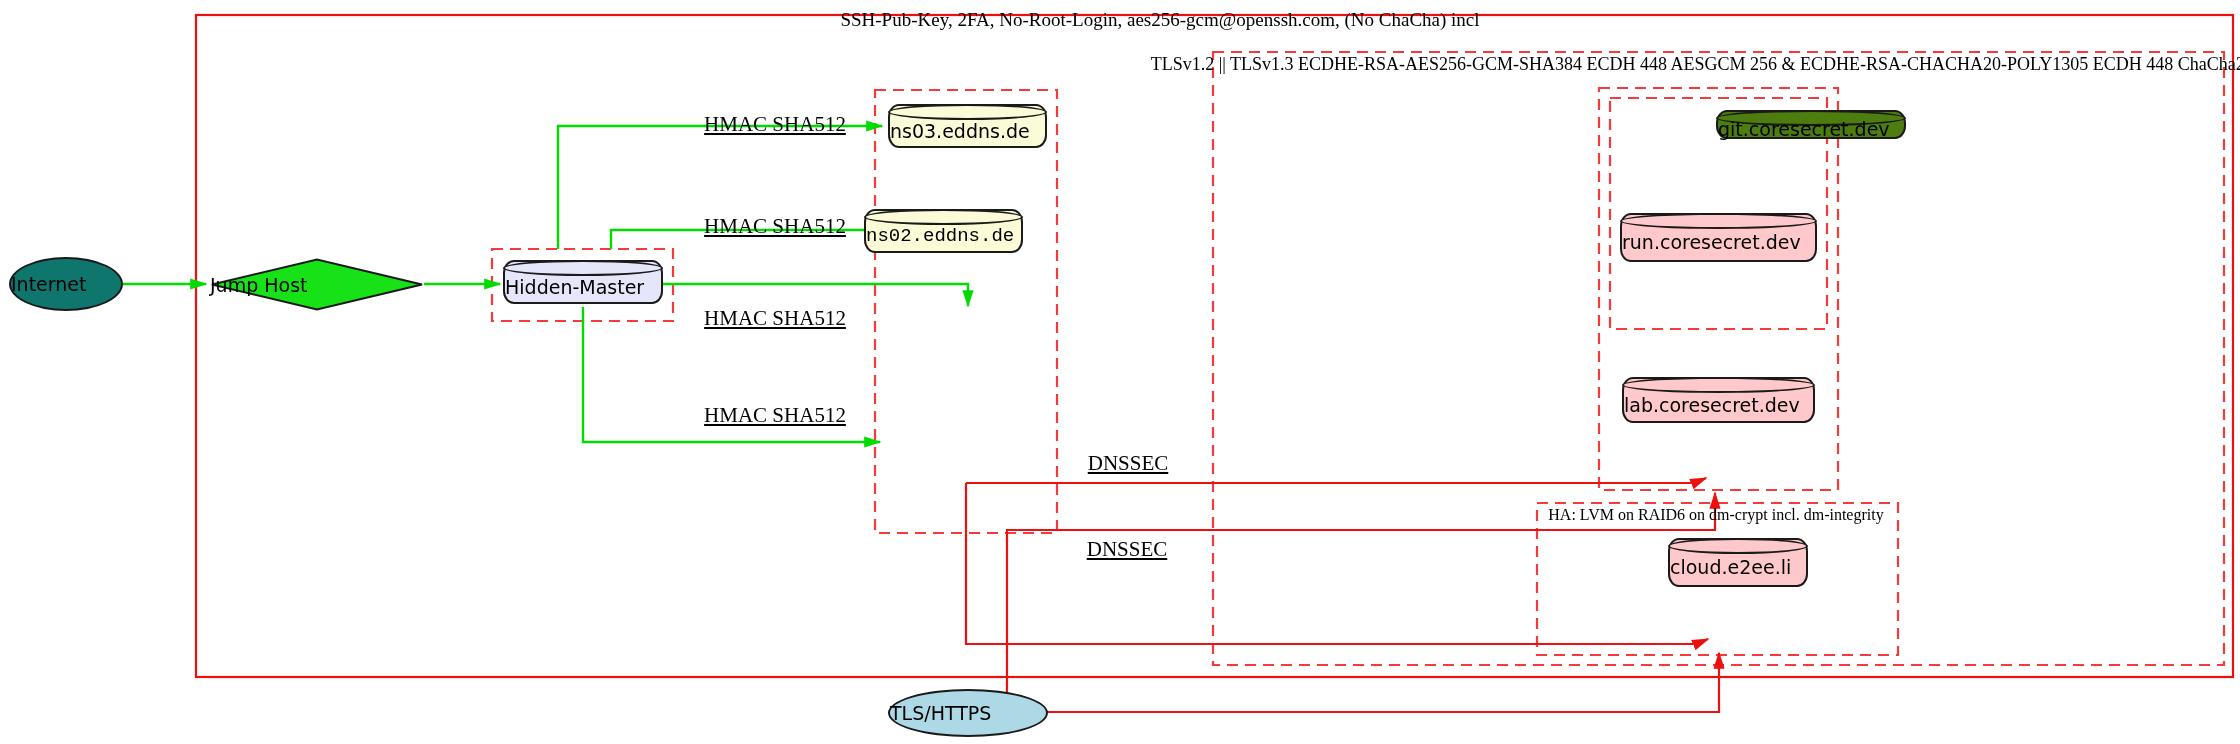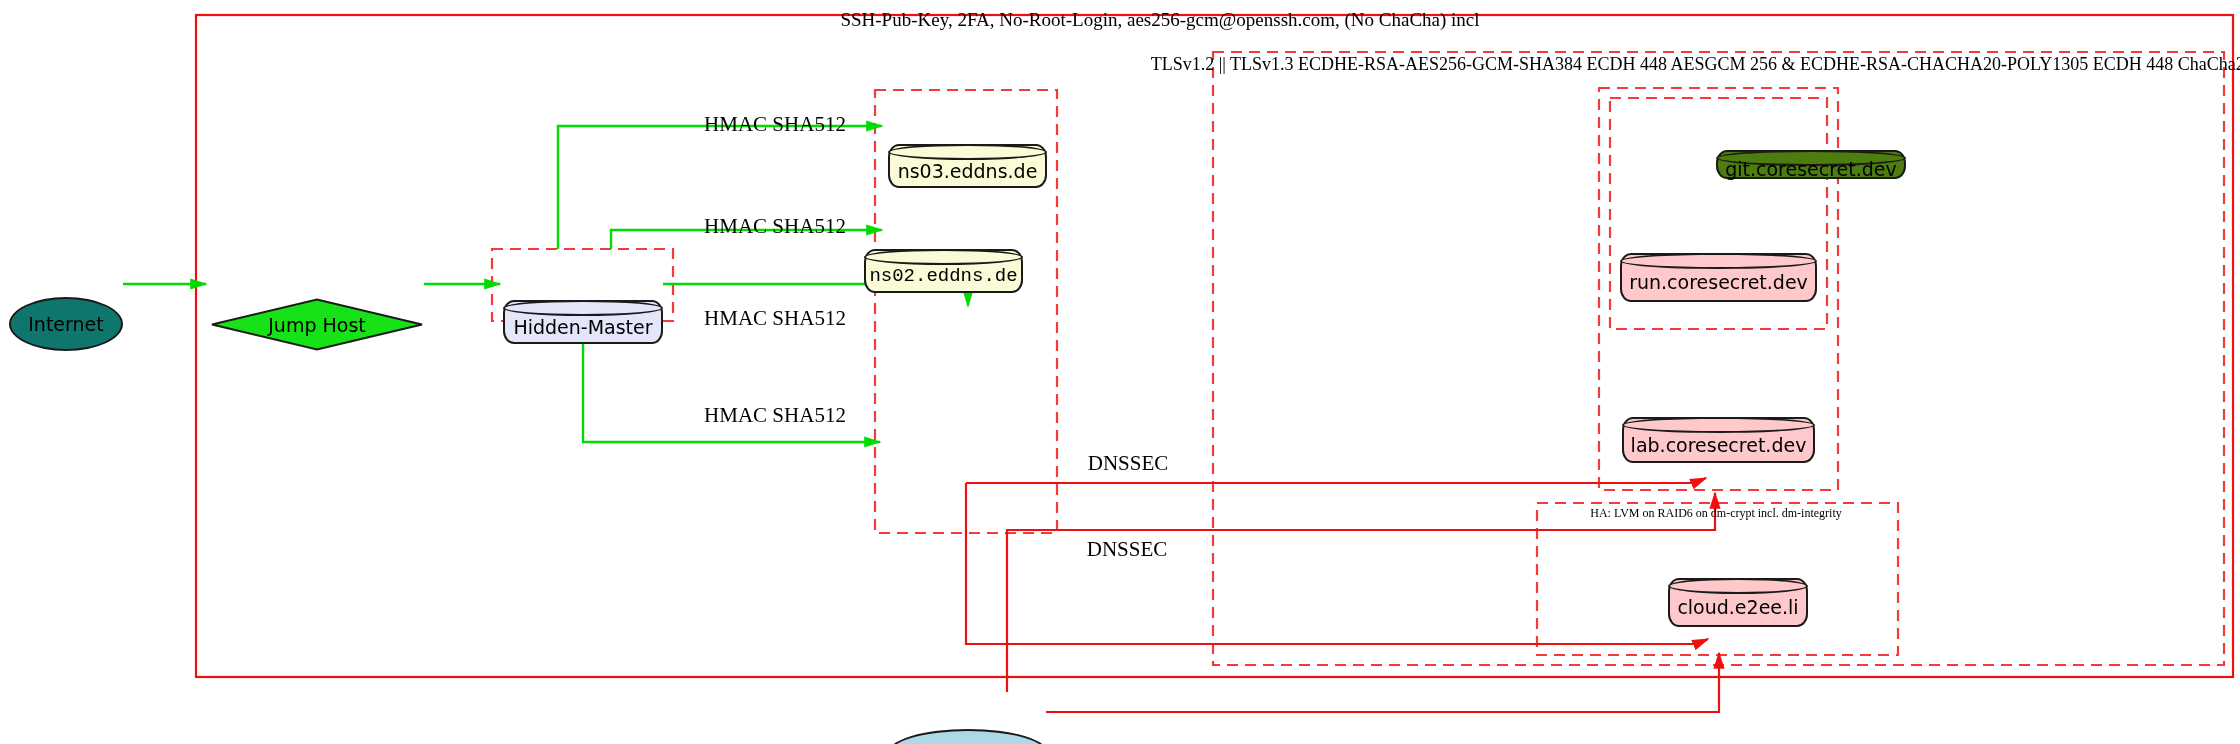--- a/index.html
+++ b/index.html
@@ -4,21 +4,21 @@
 <style>
   html,body { margin:0; padding:0; background:#ffffff; }
   .canvas {
     position:relative; width:2240px; height:744px; background:#ffffff;
     font-family:"DejaVu Sans","Liberation Sans",sans-serif;
     overflow:hidden;
   }
   svg.layer { position:absolute; left:0; top:0; pointer-events:none; }
 
   
-  .node { position:absolute; box-sizing:border-box; display:flex; align-items:center; justify-content:center;margin-top:40px; }
+  .node { position:absolute; box-sizing:border-box; display:flex; align-items:center; justify-content:flex-start; }
   .node .lbl { font-size:19px; color:#000; white-space:nowrap; z-index:2; }
 
   .ell { border:2px solid #1a1a1a; border-radius:50%; }
 
   .cyl { border:2px solid #1a1a1a; border-radius:11px / 13px; }
   .cyl::before {
     content:""; position:absolute; top:-2px; left:-2px; right:-2px; height:16px;
     border:2px solid #1a1a1a; border-radius:50%; background:inherit; box-sizing:border-box;
   }
   .cyl .lbl { padding-top:9px; }
@@ -26,22 +26,22 @@
   .diamond { background:transparent; }
   .diamond svg { position:absolute; left:0; top:0; }
 
   
   .clabel, .elabel {
     position:absolute; transform:translateX(-50%); white-space:nowrap;
     font-family:"Liberation Serif","DejaVu Serif",serif; color:#000;
   }
   .clabel-ssh { font-size:19px; }
   .clabel-tls { font-size:18px; }
-  .clabel-ha  { font-size:12px; }
-  .elabel     { font-size:21px; }
+  .clabel-ha  { font-size:16px; }
+  .elabel     { font-size:21px;text-decoration:underline; }
 </style>
 </head>
 <body>
 
 <div class="canvas">
 
   <svg class="layer" width="2240" height="744" viewBox="0 0 2240 744">
     <defs>
       <marker id="ag" markerUnits="userSpaceOnUse" markerWidth="18" markerHeight="13" viewBox="0 0 10 7" refX="8.8" refY="3.5" orient="auto">
         <path d="M0,0.4 L9.7,3.5 L0,6.6 z" fill="#00dc00"></path>

